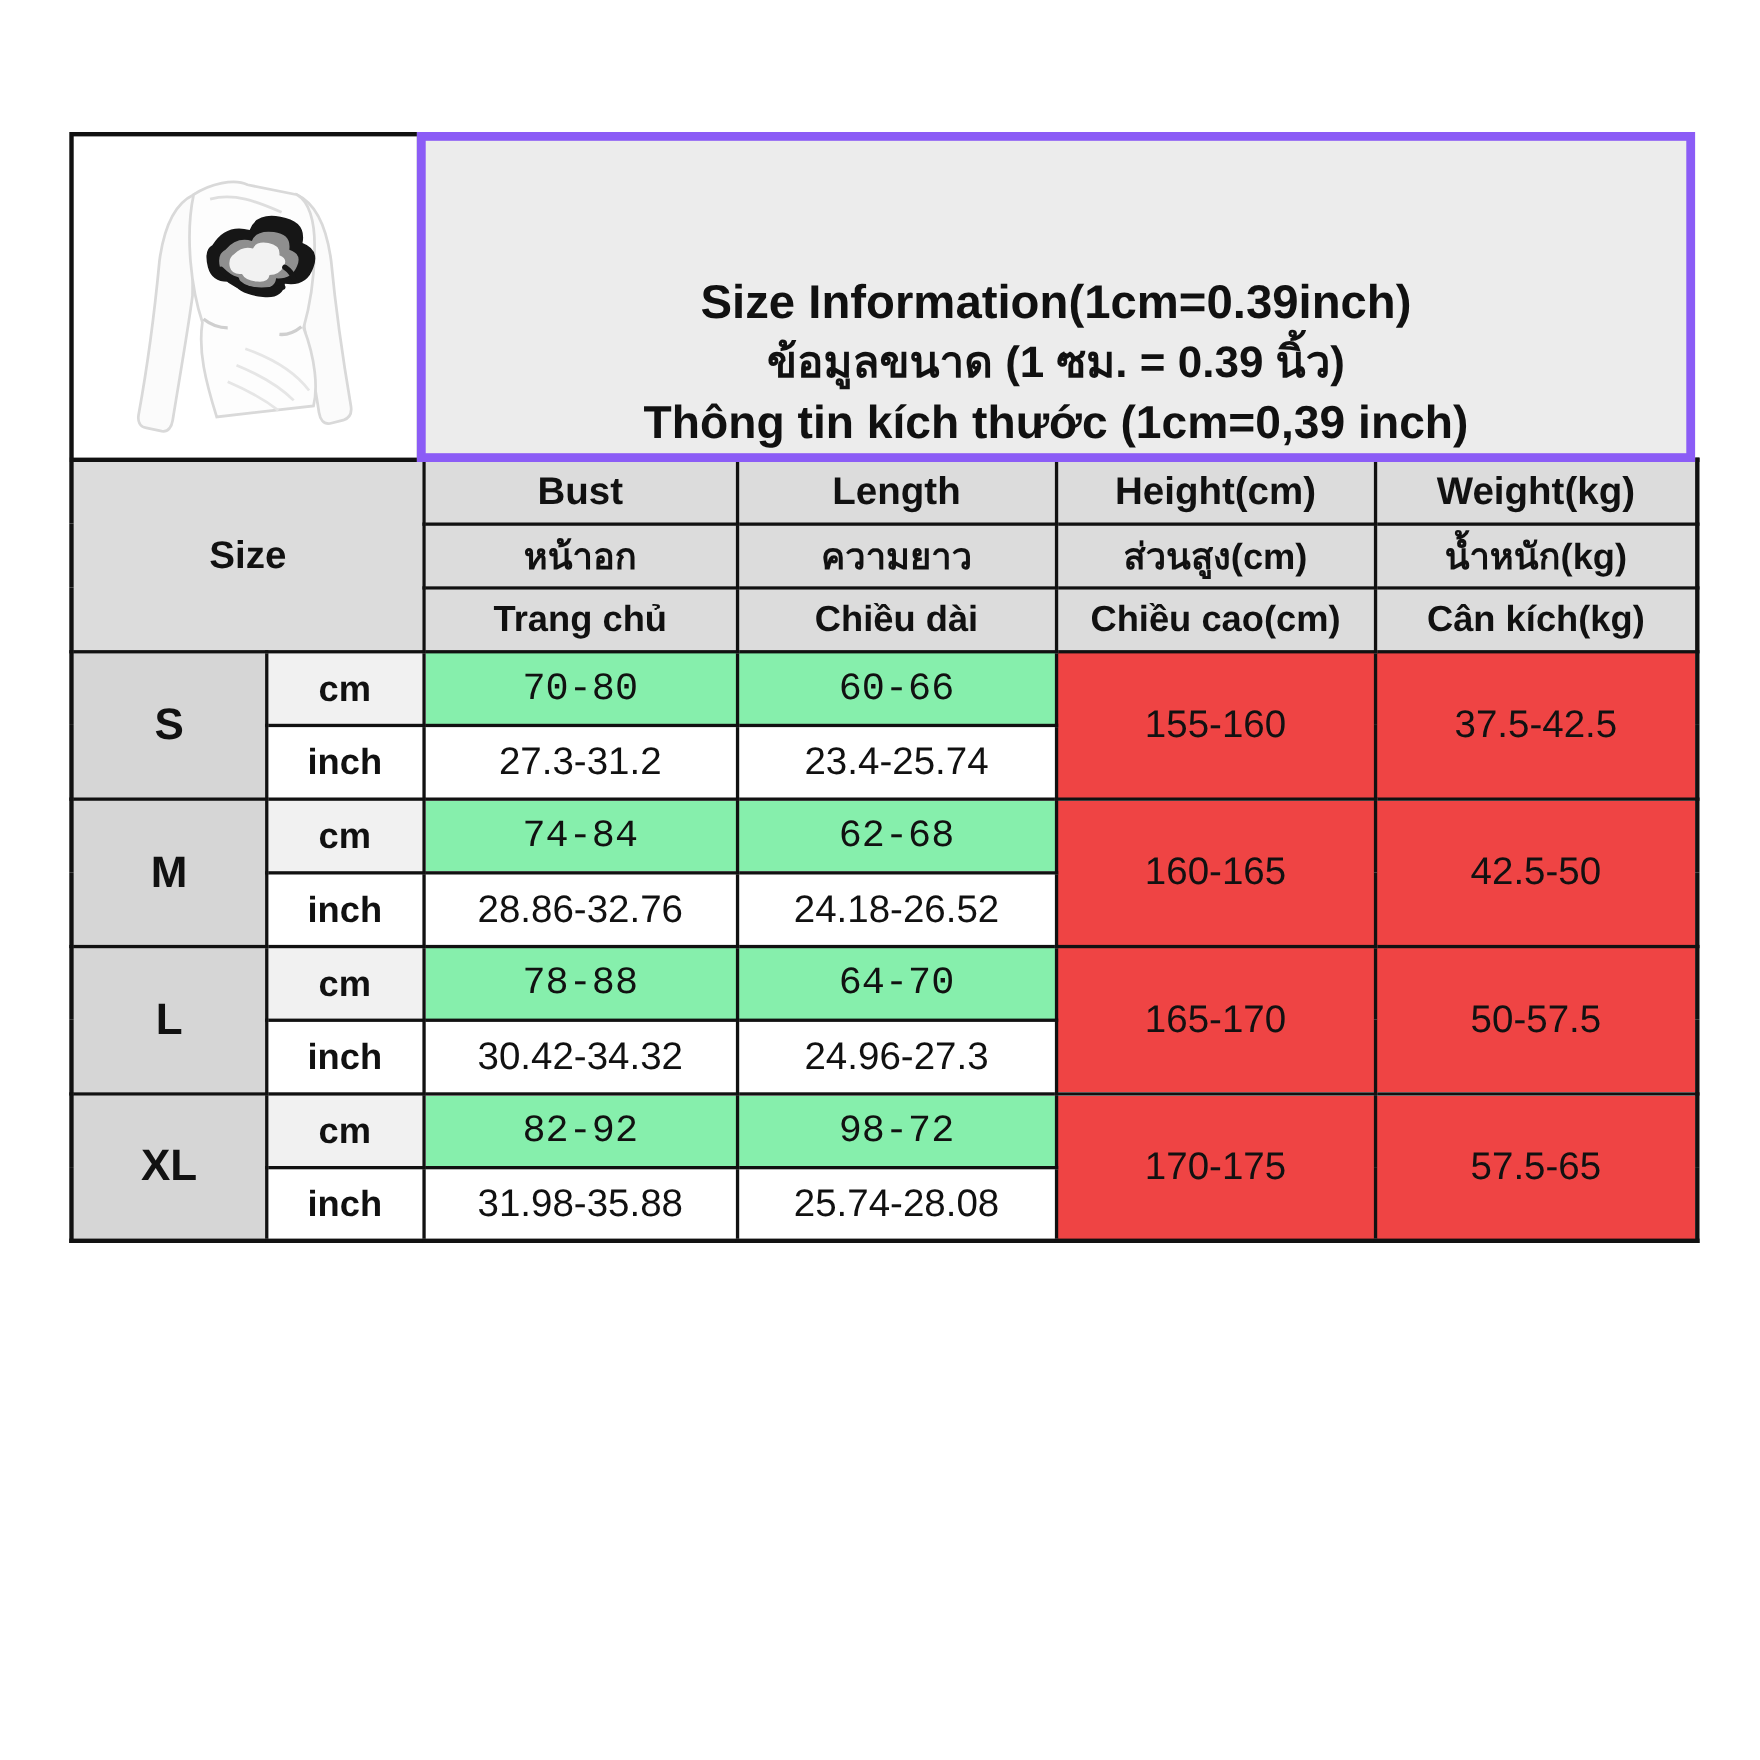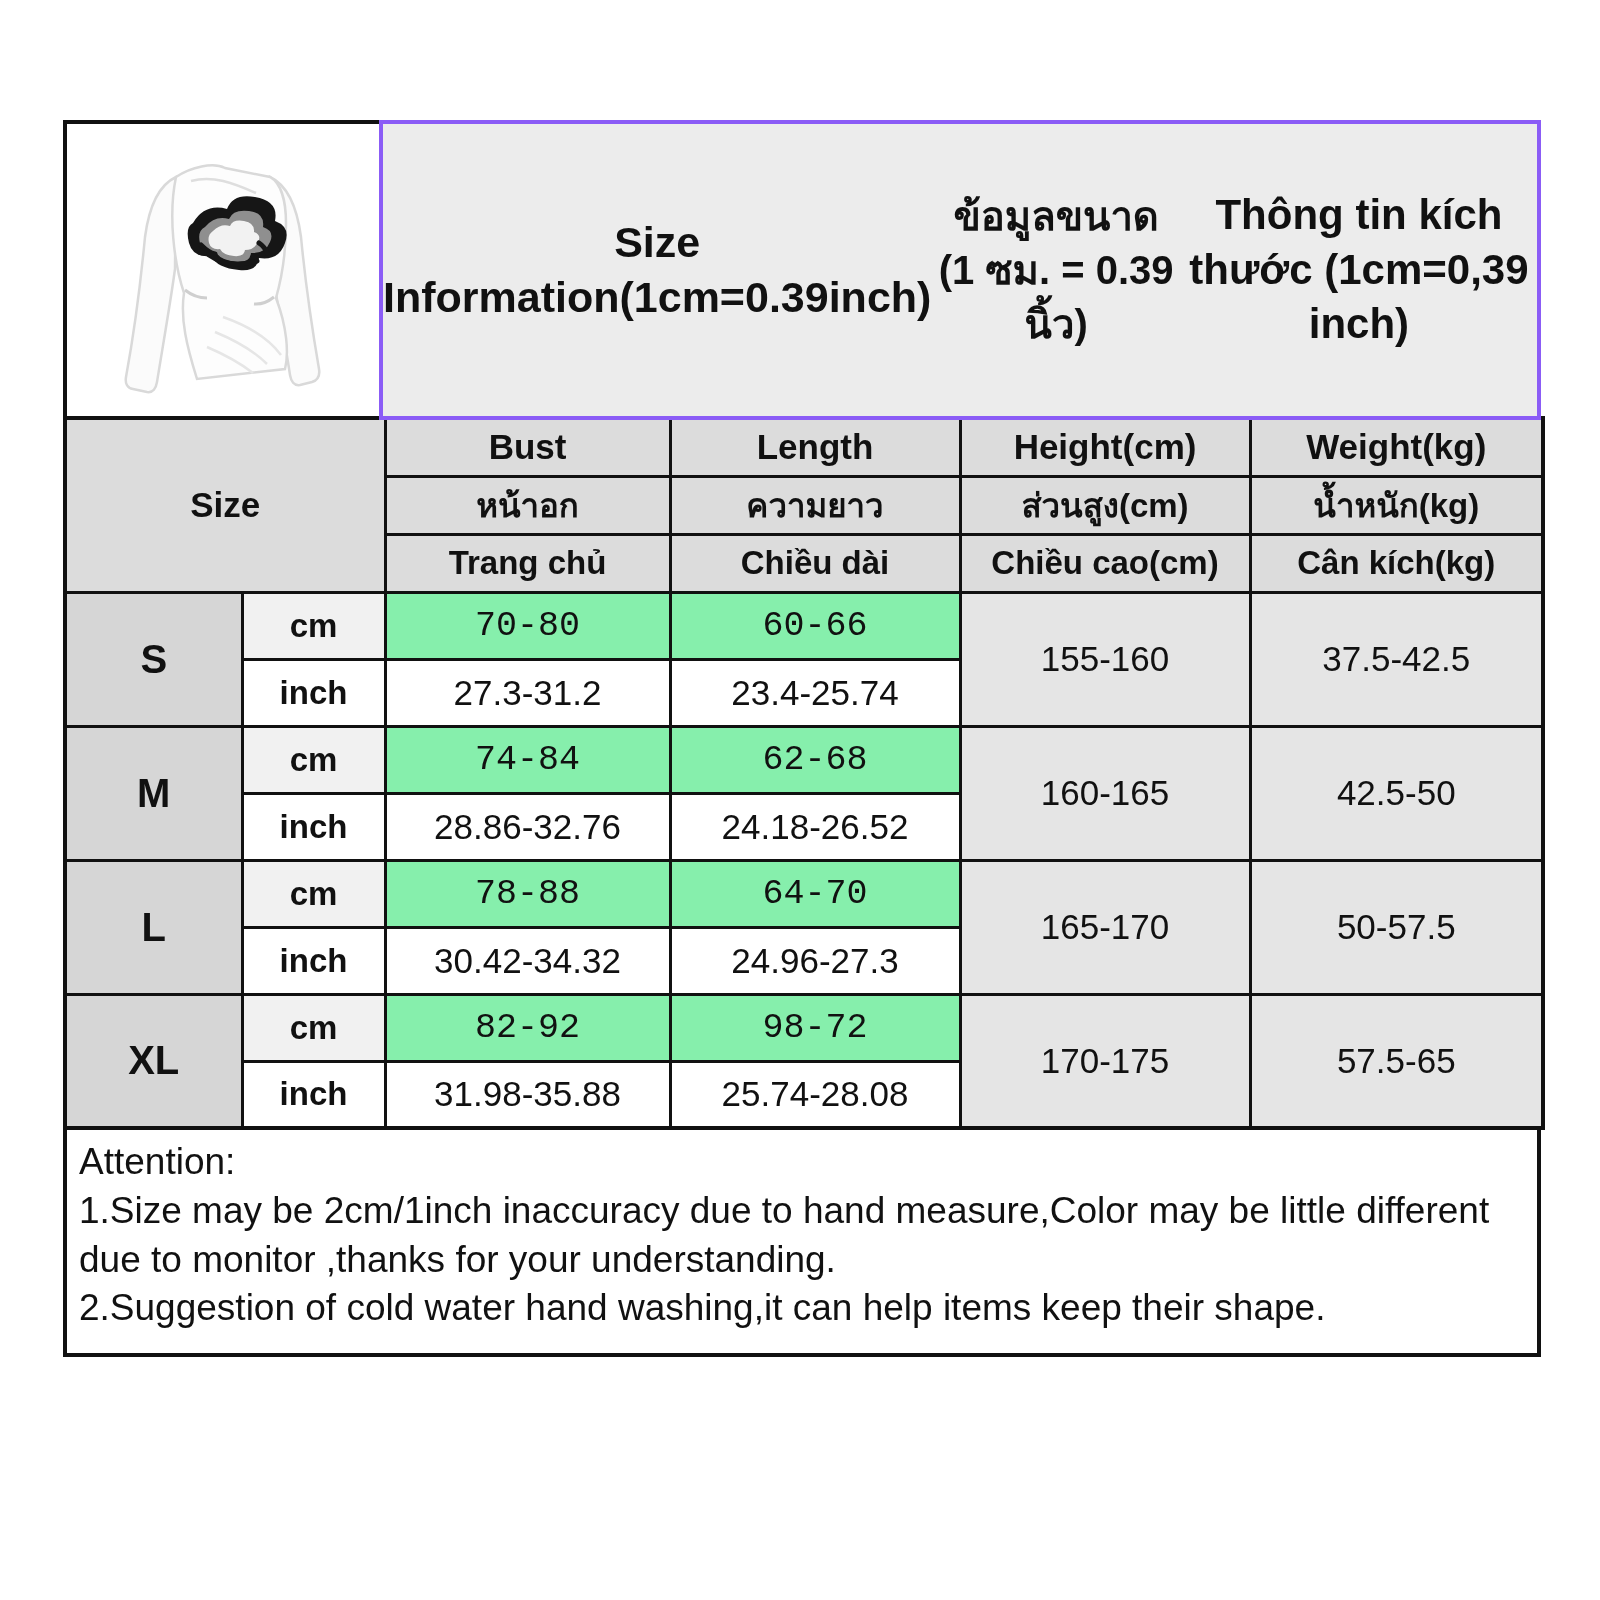--- a/index.html
+++ b/index.html
@@ -10,22 +10,22 @@
   }
   .sheet { position:absolute; left:63px; top:120px; width:1478px; }
 
   
   .top-row { display:flex; height:300px; }
   .img-box {
     width:320px; height:300px; border:4px solid #111; background:#fff;
     display:flex; align-items:center; justify-content:center; flex:0 0 320px;
   }
   .title-box {
-    flex:1; margin-left:-4px; border:4px solid #8b5cf6; background:#ececec;
-    display:flex; flex-direction:row; align-items:center; justify-content:flex-end;
+    flex:1; margin-left:-4px; border:8px solid #8b5cf6; background:#ececec;
+    display:flex; flex-direction:column; align-items:center; justify-content:flex-end;
     text-align:center;
   }
   .title-en { font-size:43px; font-weight:bold; line-height:1.28; }
   .title-th { font-size:40px; font-weight:bold; line-height:1.35; }
   .title-vi { font-size:42px; font-weight:bold; line-height:1.3; }
 
   
   table.size-table {
     width:100%; border-collapse:collapse; table-layout:fixed;
     margin-top:-4px; border:4px solid #111;
@@ -37,21 +37,21 @@
   .hdr-row td { height:58px; }
   .data-row td { height:67px; }
   .c-hdr   { background:#dcdcdc; font-weight:bold; font-size:35px; }
   .c-hdr-th{ background:#dcdcdc; font-weight:bold; font-size:33px; }
   .c-hdr-vi{ background:#dcdcdc; font-weight:bold; font-size:33px; }
   .c-size  { background:#d6d6d6; font-weight:bold; font-size:40px; }
   .c-unit-cm   { background:#f1f1f1; font-weight:bold; font-size:33px; }
   .c-unit-inch { background:#ffffff; font-weight:bold; font-size:33px; }
   .c-val-cm    { background:#86efac; font-size:35px;font-family:Liberation Mono, monospace; }
   .c-val-inch  { background:#ffffff; font-size:35px; }
-  .c-merged    { background:#e5e5e5; font-size:35px; }
+  .c-merged    { background:#ef4444; font-size:35px; }
 
   
   .attention-box {
     margin-top:-4px; border:4px solid #111; background:#fff;
     padding:8px 12px 20px 12px; font-size:37px; line-height:1.32;
   }
   .attention-box p { margin:0; }
 </style>
 </head>
 <body>
@@ -173,20 +173,15 @@
           <td rowspan="2" class="c-merged">57.5-65</td>
         </tr>
         <tr class="data-row">
           <td class="c-unit-inch">inch</td>
           <td class="c-val-inch">31.98-35.88</td>
           <td class="c-val-inch">25.74-28.08</td>
         </tr>
       </tbody>
     </table>
 
-    <div class="attention-box">
-      <p>Attention:</p>
-      <p>1.Size may be 2cm/1inch inaccuracy due to hand measure,Color may be little different due to monitor ,thanks for your understanding.</p>
-      <p>2.Suggestion of cold water hand washing,it can help items keep their shape.</p>
-    </div>
 
   </div>
 </div>
 
 </body></html>

